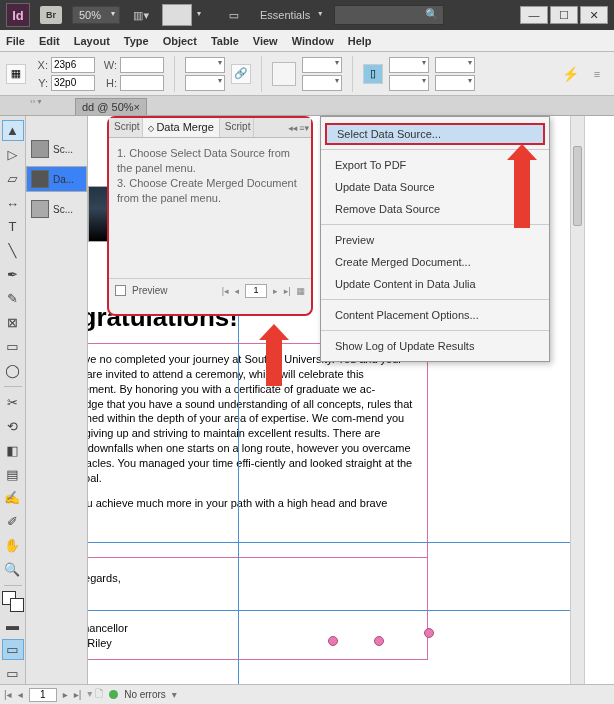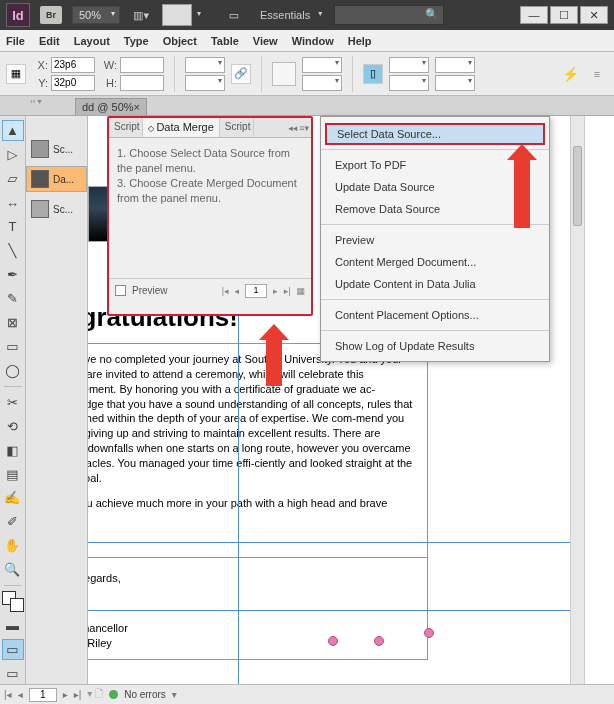--- a/index.html
+++ b/index.html
@@ -52,36 +52,36 @@
 .tool { width: 22px; height: 22px; display: flex; align-items: center; justify-content: center; color: #444; font-size: 13px; border: 1px solid transparent; }
 .tool.sel { background: #cfe6f7; border: 1px solid #6aa8d8; }
 .tool-sep { width: 18px; height: 1px; background: #bbb; margin: 2px 0; }
 .tool-colorpair { width: 22px; height: 22px; position: relative; }
 .tool-colorpair .fg { position: absolute; width: 14px; height: 14px; background: #fff; border: 1px solid #333; left: 0; top: 0; }
 .tool-colorpair .bg { position: absolute; width: 14px; height: 14px; background: #fff; border: 1px solid #333; right: 0; bottom: 0; }
 
 
 .panel-strip { width: 62px; background: #e6e6e6; border-right: 1px solid #bbb; padding-top: 20px; display: flex; flex-direction: column; gap: 4px; }
 .pstrip-item { display: flex; align-items: center; gap: 4px; padding: 3px 4px; border: 1px solid transparent; }
-.pstrip-item.active { background: #fdba74; border: 1px solid #aaa; }
+.pstrip-item.active { background: #3b82f6; border: 1px solid #aaa; }
 .pstrip-icon { width: 18px; height: 18px; background: #888; border: 1px solid #666; }
 .pstrip-label { color: #333; font-size: 10px; overflow: hidden; white-space: nowrap; }
 
 
 .canvas { flex: 1; background: #fff; position: relative; overflow: hidden; }
 .page { position: absolute; left: -58px; top: 0; width: 430px; background: #fff; }
 .pink-frame { border: 1px solid #d86ca8; }
 .headline { font-family: Arial; font-size: 26px; font-weight: bold; color: #000; padding: 186px 0 4px 0; }
 .body-frame { margin-top: 6px; padding: 8px 10px; font-size: 10px; line-height: 1.35; font-family: Arial; width: 388px; margin-left: 10px; }
 .sig-block { padding: 26px 10px 8px 10px; width: 388px; margin-left: 10px; font-size: 10px; line-height: 1.4; font-family: Arial;}
 .blue-guide-v { position: absolute; top: 0; bottom: 0; width: 1px; border-left: 1px solid #4a90d9; }
 .blue-guide-h { position: absolute; left: 0; right: 0; height: 1px; border-top: 1px solid #4a90d9; }
 
 
-.dm-panel { position: absolute; left: 107px; top: 116px; width: 206px; height: 200px; background: #efefef; border: 2px solid #c23; border-radius: 2px; z-index: 5; }
+.dm-panel { position: absolute; left: 107px; top: 116px; width: 206px; height: 200px; background: #efefef; border: 2px solid #c23; border-radius: 8px; z-index: 5; }
 .dm-tabs { height: 20px; background: #e4e4e4; display: flex; border-bottom: 1px solid #bbb; align-items: stretch;}
 .dm-tab { padding: 3px 5px; font-size: 10px; color: #555; border-right: 1px solid #ccc; white-space: nowrap; overflow: hidden;}
 .dm-tab.active { background: #f4f4f4; color: #222; font-weight: 500; }
 .dm-tab-nav { margin-left: auto; display: flex; align-items: center; gap: 2px; padding: 0 2px; }
 .dm-tab-nav span { font-size: 9px; color: #777; }
 .dm-body { padding: 8px 8px; font-size: 9.5px; color: #666; line-height: 1.35; height: 140px; overflow: hidden; }
 .dm-footer { height: 24px; border-top: 1px solid #ccc; display: flex; align-items: center; padding: 0 6px; gap: 6px; }
 .dm-footer .cbx { width: 11px; height: 11px; border: 1px solid #888; background: #fff; }
 .dm-footer .nav-btn { font-size: 9px; color: #888; }
 .dm-footer .page-field { width: 22px; height: 14px; border: 1px solid #aaa; background: #fff; font-size: 9px; text-align: center; }
@@ -326,21 +326,21 @@
 </div>
 
 <div class="flyout">
   <div class="flyout-item hl">Select Data Source...</div>
   <div class="flyout-sep"></div>
   <div class="flyout-item">Export To PDF</div>
   <div class="flyout-item">Update Data Source</div>
   <div class="flyout-item">Remove Data Source</div>
   <div class="flyout-sep"></div>
   <div class="flyout-item">Preview</div>
-  <div class="flyout-item">Content Merged Document...</div>
+  <div class="flyout-item">Create Merged Document...</div>
   <div class="flyout-item">Update Content in Data Julia</div>
   <div class="flyout-sep"></div>
   <div class="flyout-item">Content Placement Options...</div>
   <div class="flyout-sep"></div>
   <div class="flyout-item">Show Log of Update Results</div>
 </div>
 
 <div class="arrow-up" style="left:266px; top:338px; height:48px;"></div>
 <div class="arrow-up" style="left:514px; top:158px; height:70px;"></div>
 

